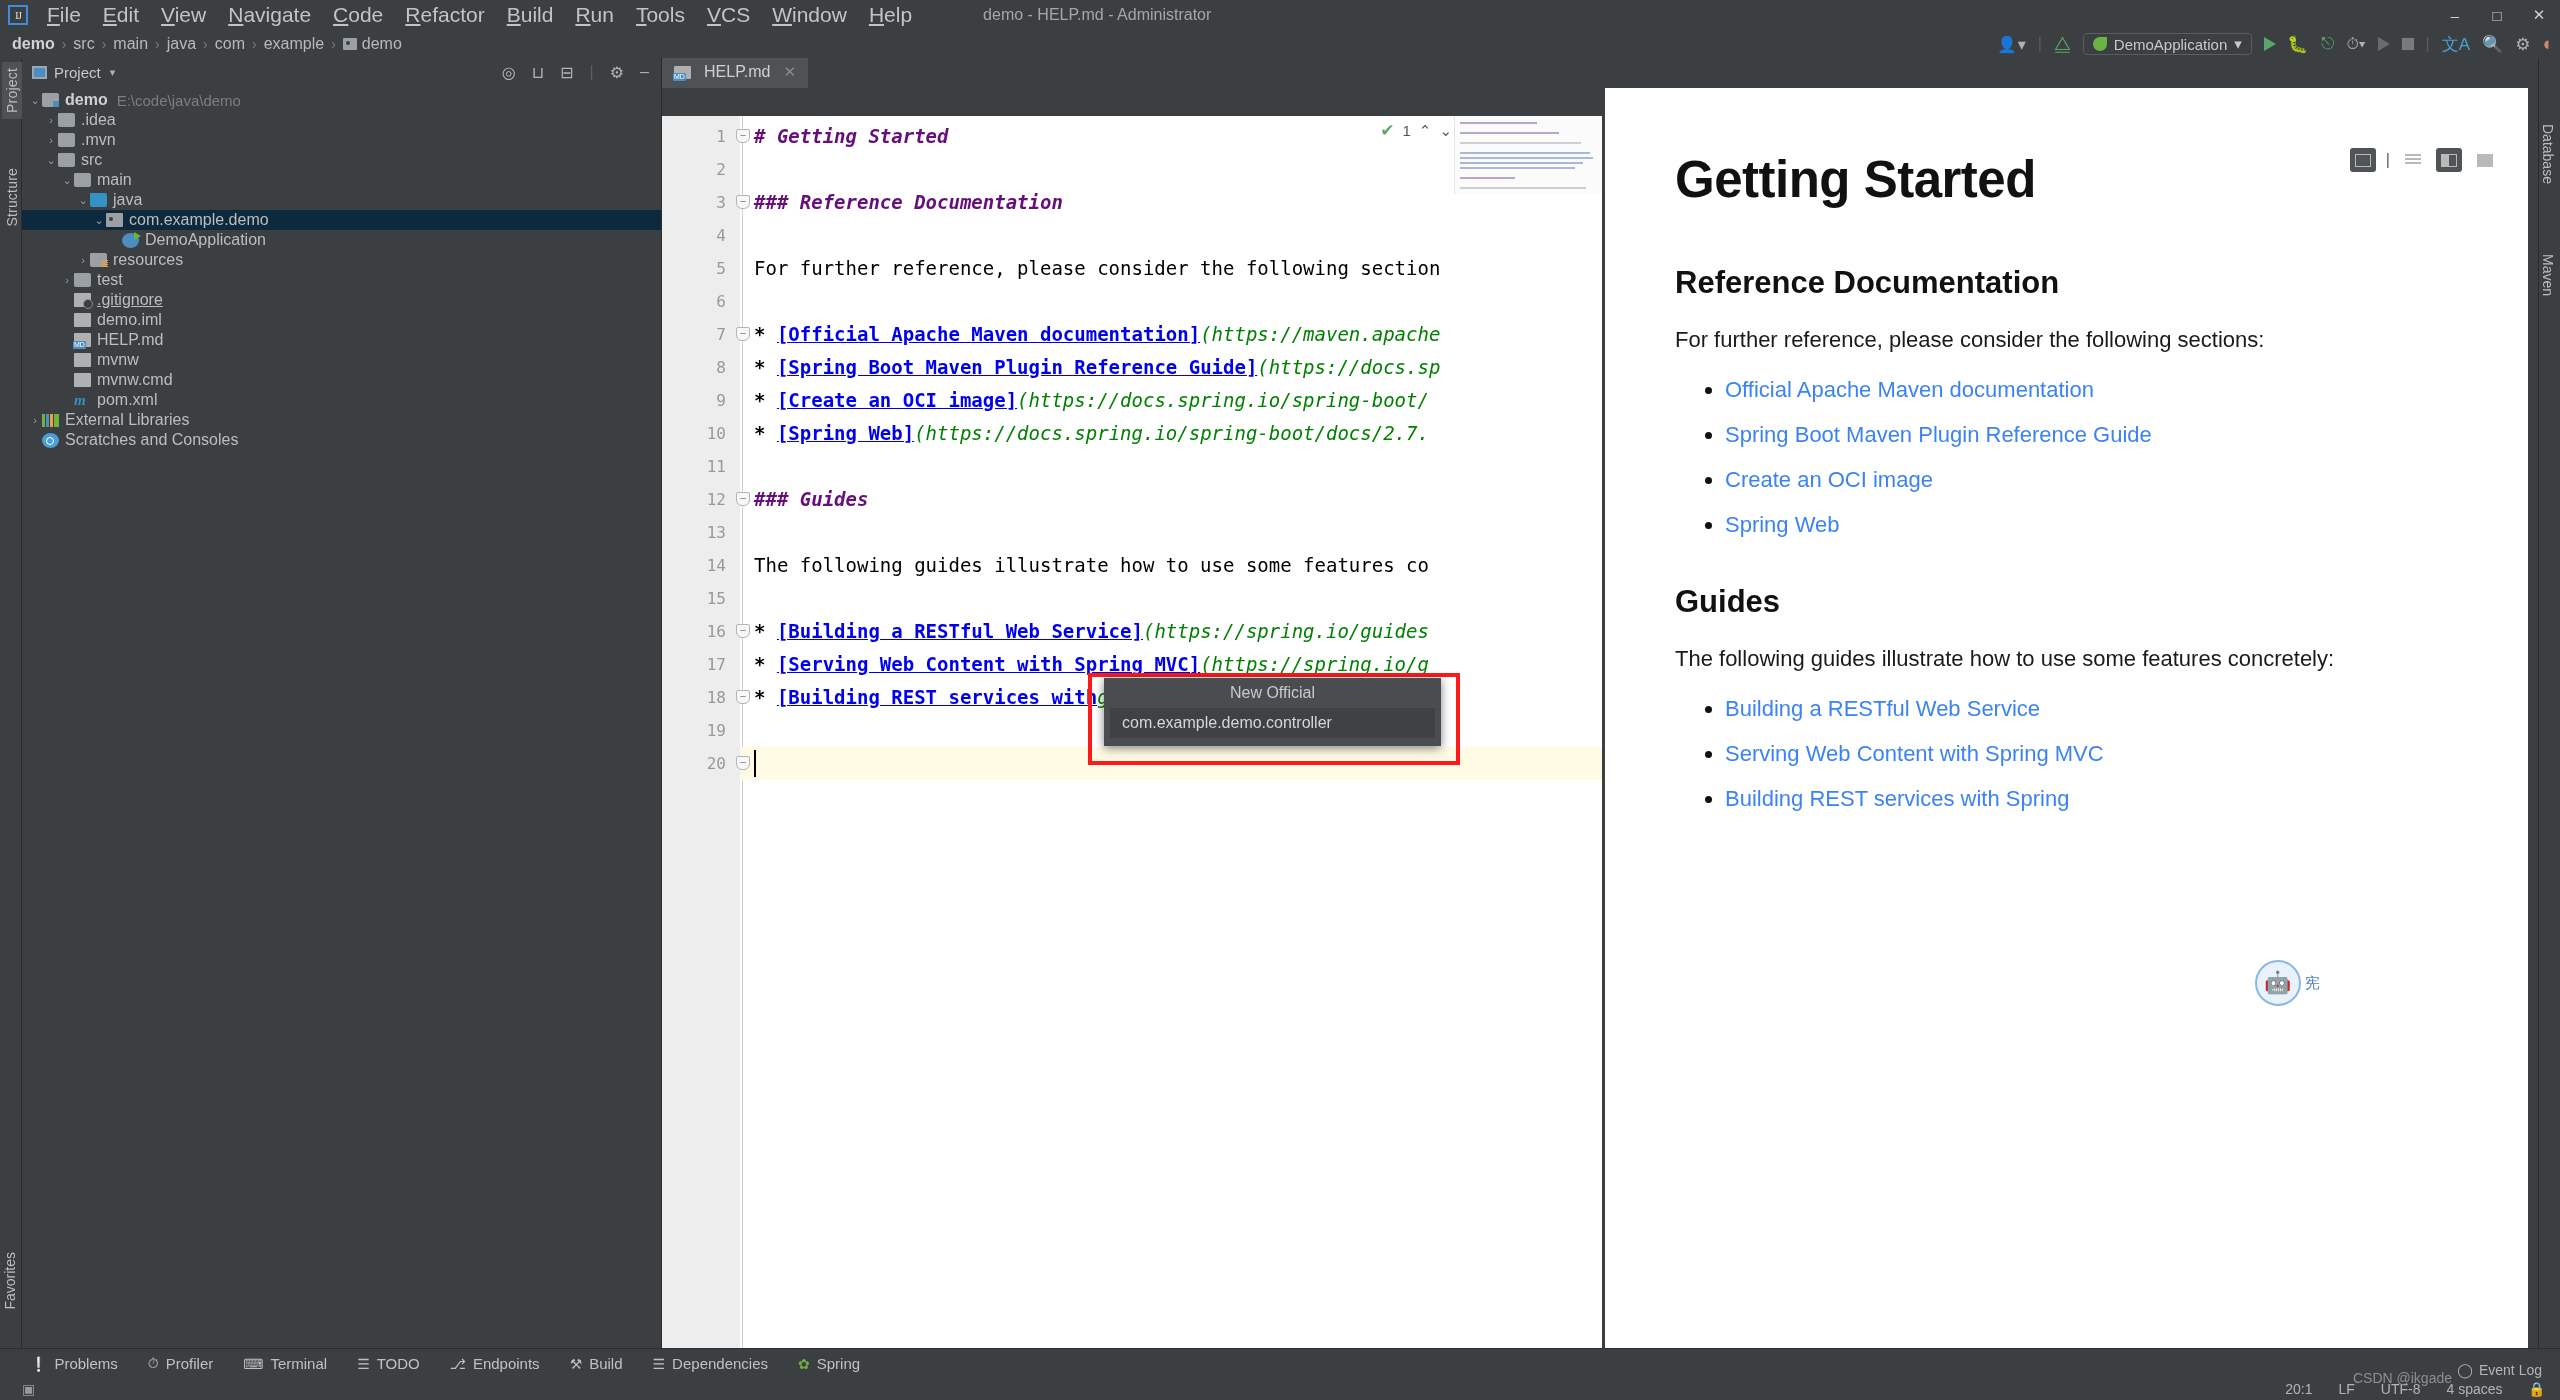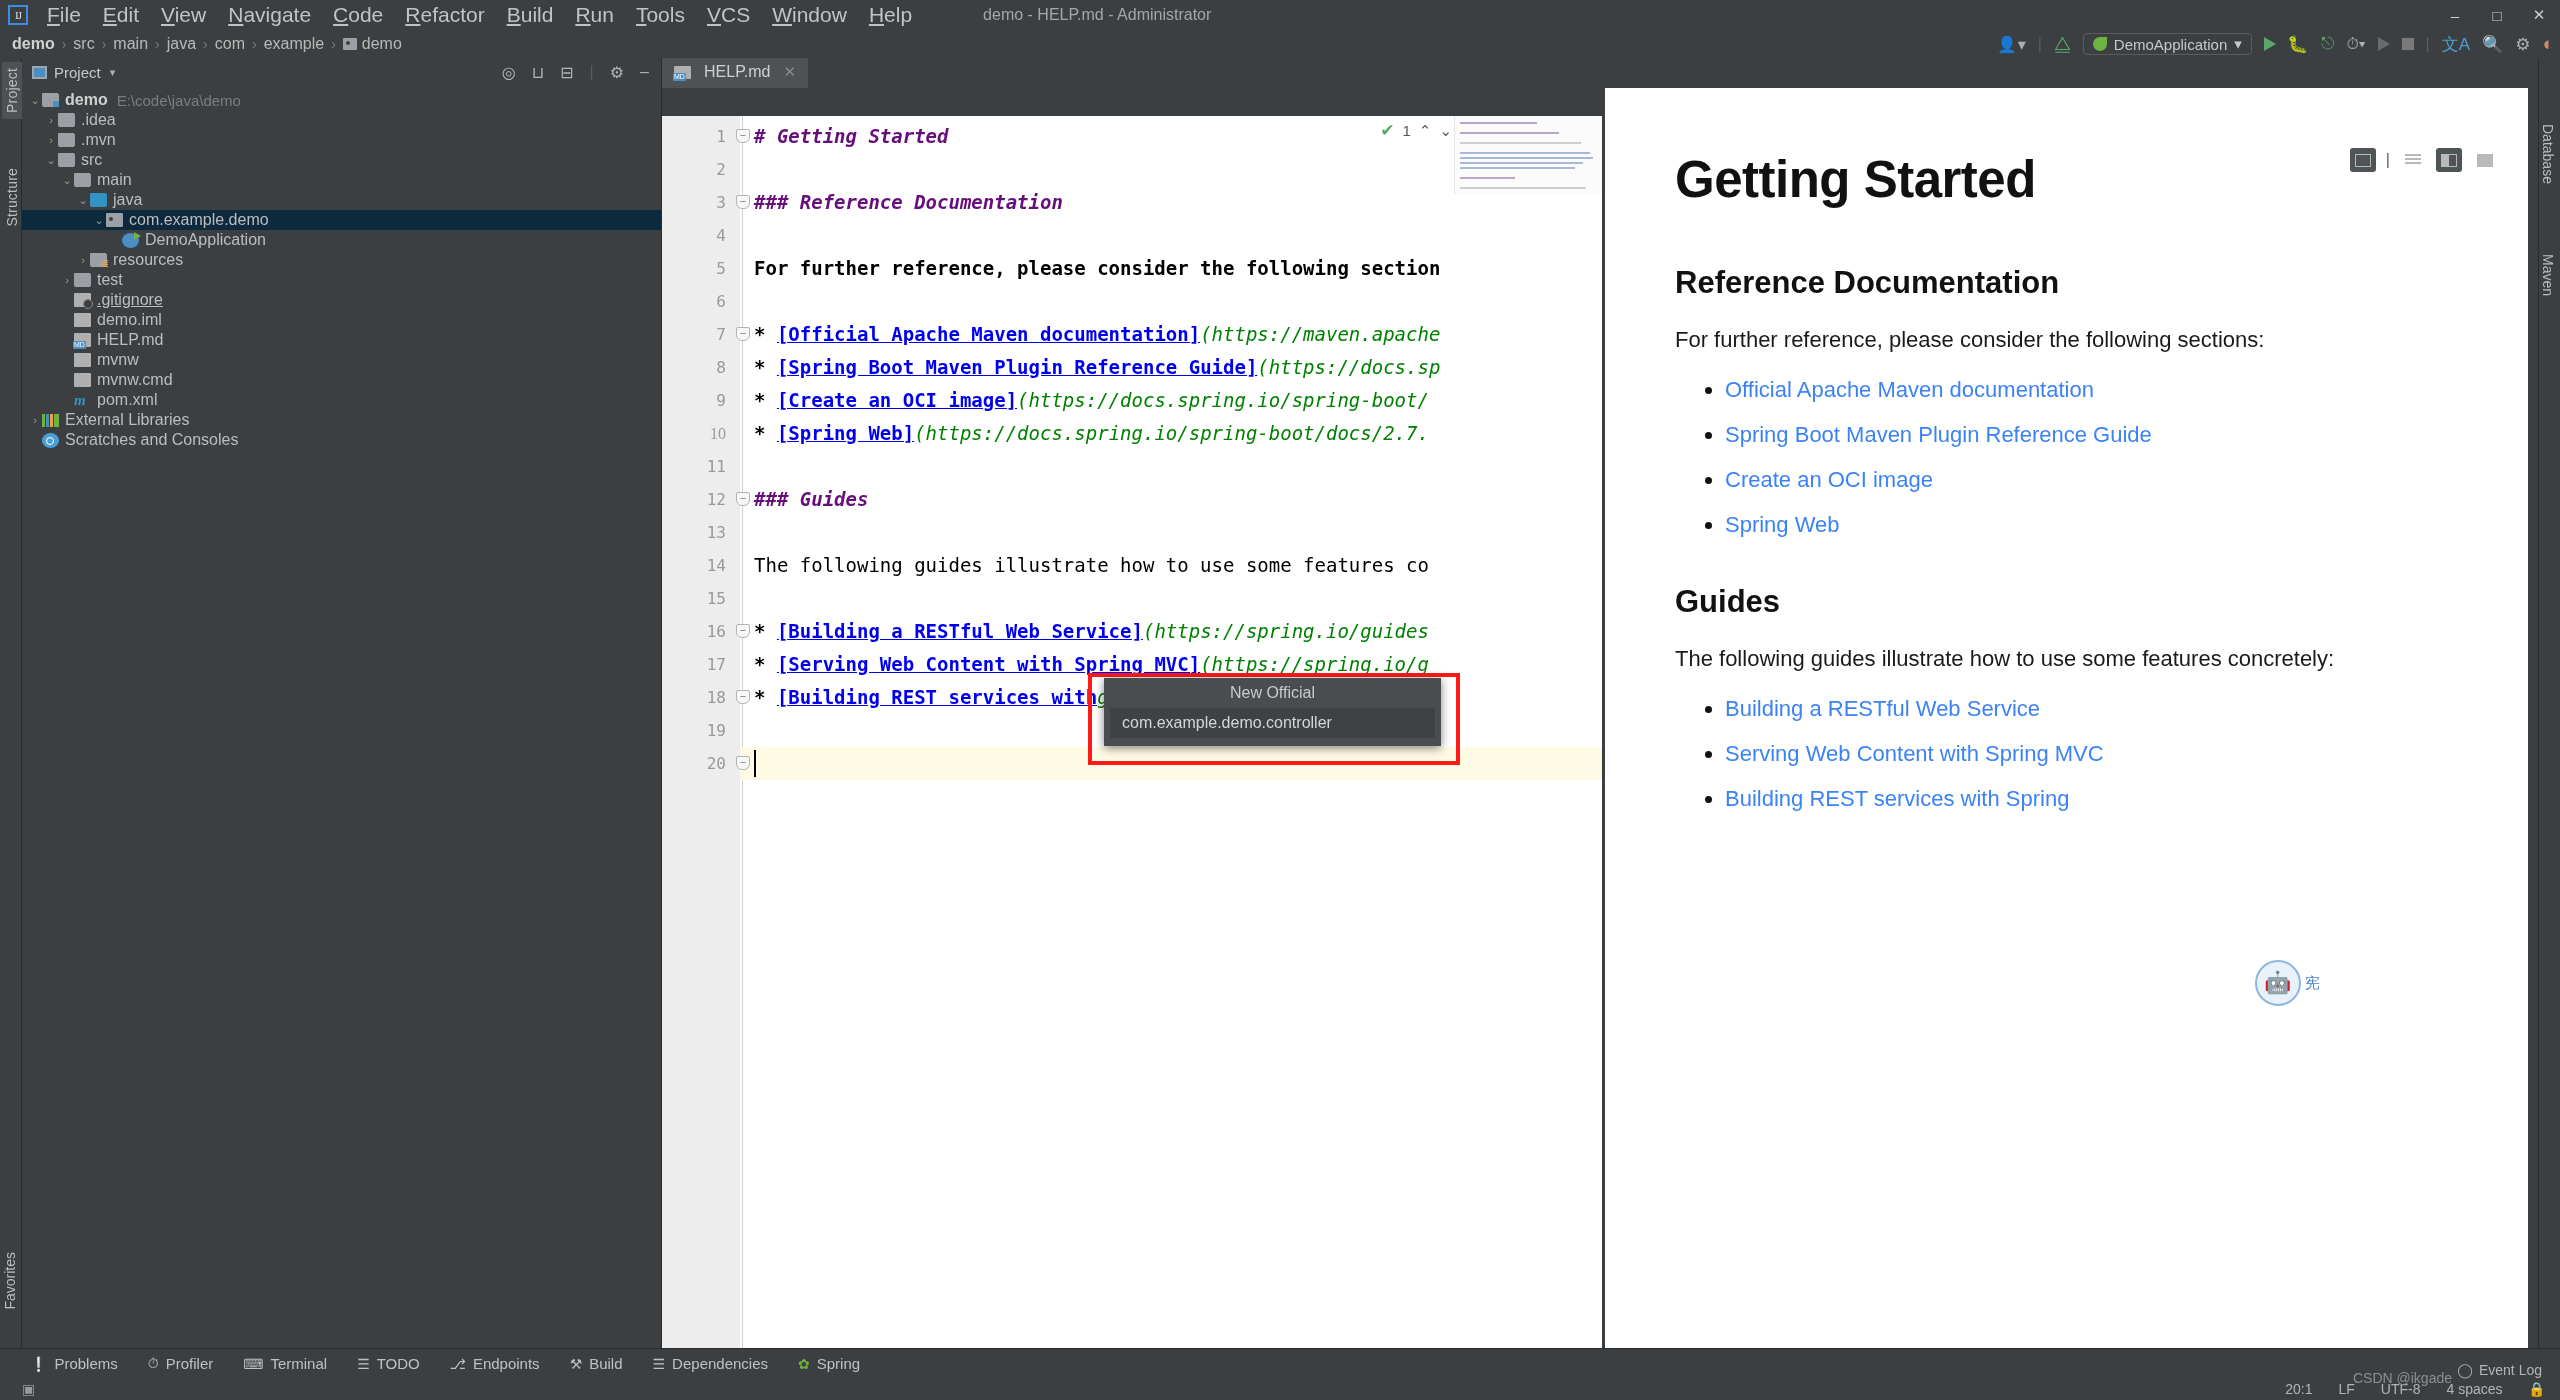--- a/index.html
+++ b/index.html
@@ -465,39 +465,39 @@
           <div class="gutter">
               <div class="lnum" style="top: 4px;">1</div>
               <div class="lnum" style="top: 37px;">2</div>
               <div class="lnum" style="top: 70px;">3</div>
               <div class="lnum" style="top: 103px;">4</div>
               <div class="lnum" style="top: 136px;">5</div>
               <div class="lnum" style="top: 169px;">6</div>
               <div class="lnum" style="top: 202px;">7</div>
               <div class="lnum" style="top: 235px;">8</div>
               <div class="lnum" style="top: 268px;">9</div>
-              <div class="lnum" style="top: 301px; font-family: Liberation Serif, serif;">10</div>
+              <div class="lnum" style="top: 301px;">10</div>
               <div class="lnum" style="top: 334px;">11</div>
               <div class="lnum" style="top: 367px;">12</div>
               <div class="lnum" style="top: 400px;">13</div>
               <div class="lnum" style="top: 433px;">14</div>
               <div class="lnum" style="top: 466px;">15</div>
               <div class="lnum" style="top: 499px;">16</div>
               <div class="lnum" style="top: 532px;">17</div>
               <div class="lnum" style="top: 565px;">18</div>
               <div class="lnum" style="top: 598px;">19</div>
               <div class="lnum" style="top: 631px;">20</div>
             </div>
           <div class="vbar" style="top:0;bottom:0;"></div>
           <div id="code-lines">
               <div class="fold" style="top: 13px;">−</div>
               <div class="codeline" style="top: 4px;"><span class="h1"># Getting Started</span></div>
               <div class="fold" style="top: 79px;">−</div>
               <div class="codeline" style="top: 70px;"><span class="h3">### Reference Documentation</span></div>
-              <div class="codeline" style="top: 136px; font-weight: bold;"><span class="plain">For further reference, please consider the following section</span></div>
+              <div class="codeline" style="top: 136px;"><span class="plain">For further reference, please consider the following section</span></div>
               <div class="fold" style="top: 211px;">−</div>
               <div class="codeline" style="top: 202px;"><span class="bullet">* </span><span class="lnk">[Official Apache Maven documentation]</span><span class="url">(https://maven.apache</span></div>
               <div class="codeline" style="top: 235px;"><span class="bullet">* </span><span class="lnk">[Spring Boot Maven Plugin Reference Guide]</span><span class="url">(https://docs.sp</span></div>
               <div class="codeline" style="top: 268px;"><span class="bullet">* </span><span class="lnk">[Create an OCI image]</span><span class="url">(https://docs.spring.io/spring-boot/</span></div>
               <div class="codeline" style="top: 301px;"><span class="bullet">* </span><span class="lnk">[Spring Web]</span><span class="url">(https://docs.spring.io/spring-boot/docs/2.7.</span></div>
               <div class="fold" style="top: 376px;">−</div>
               <div class="codeline" style="top: 367px;"><span class="h3">### Guides</span></div>
               <div class="codeline" style="top: 433px;"><span class="plain">The following guides illustrate how to use some features co</span></div>
               <div class="fold" style="top: 508px;">−</div>
               <div class="codeline" style="top: 499px;"><span class="bullet">* </span><span class="lnk">[Building a RESTful Web Service]</span><span class="url">(https://spring.io/guides</span></div>

